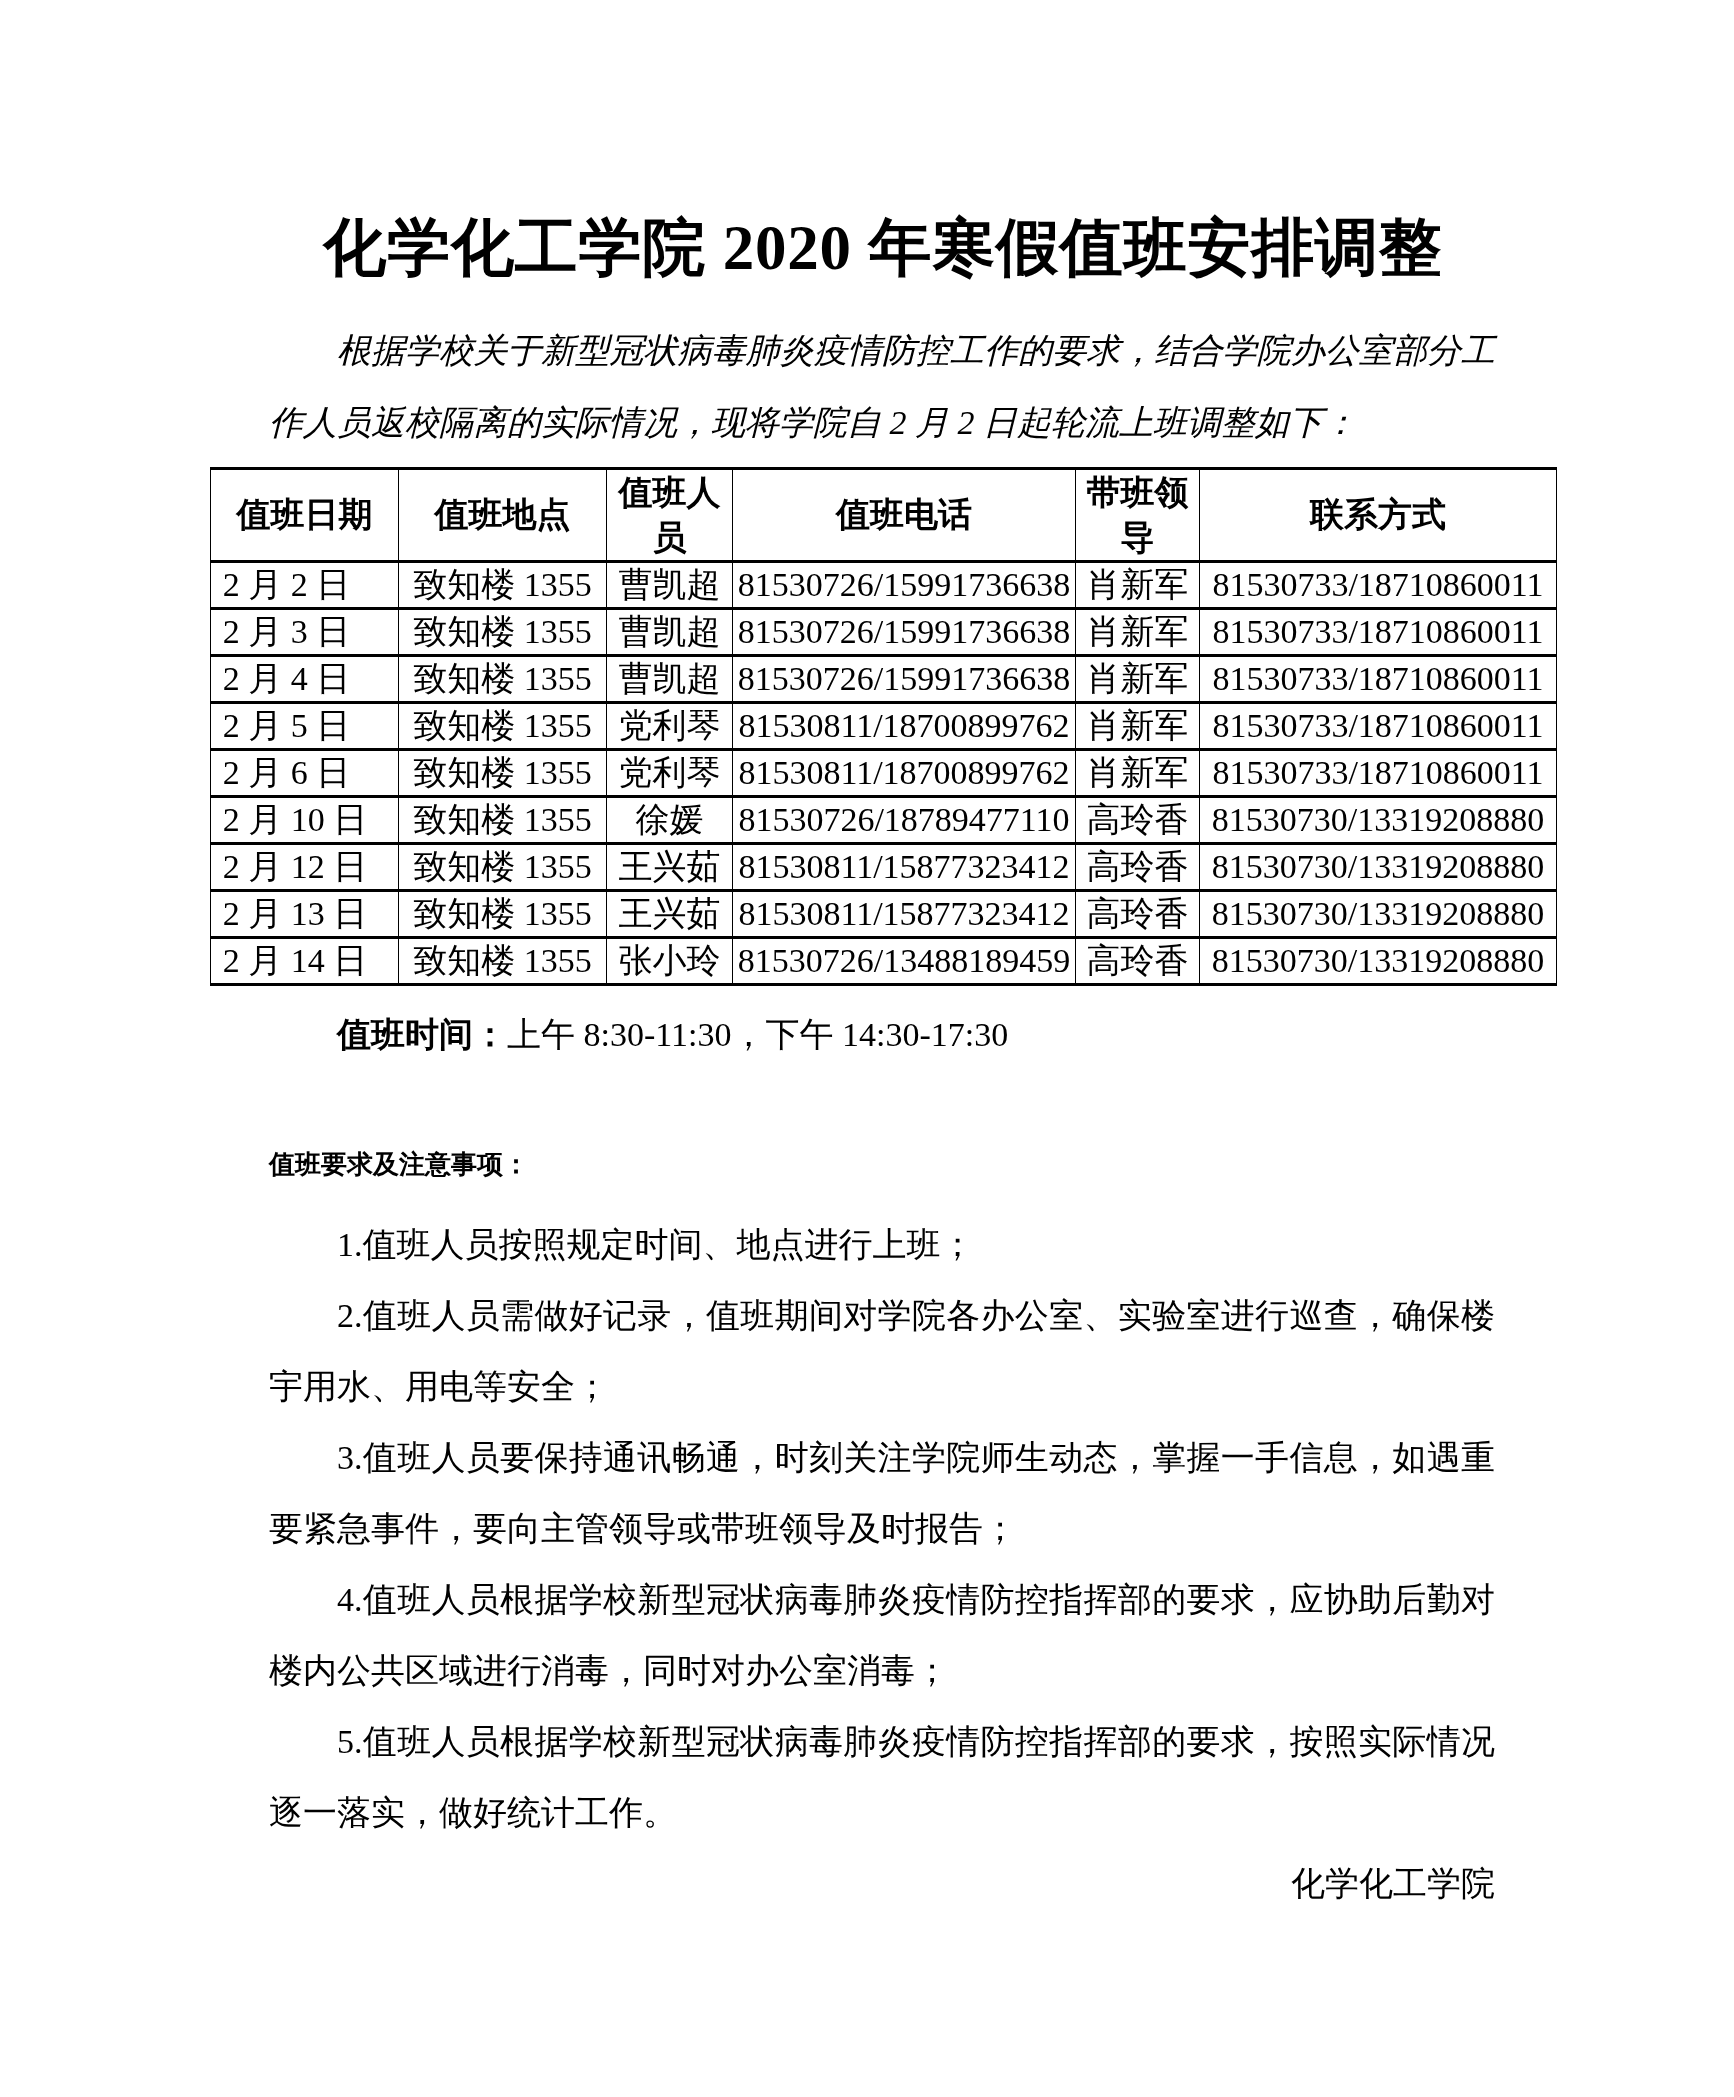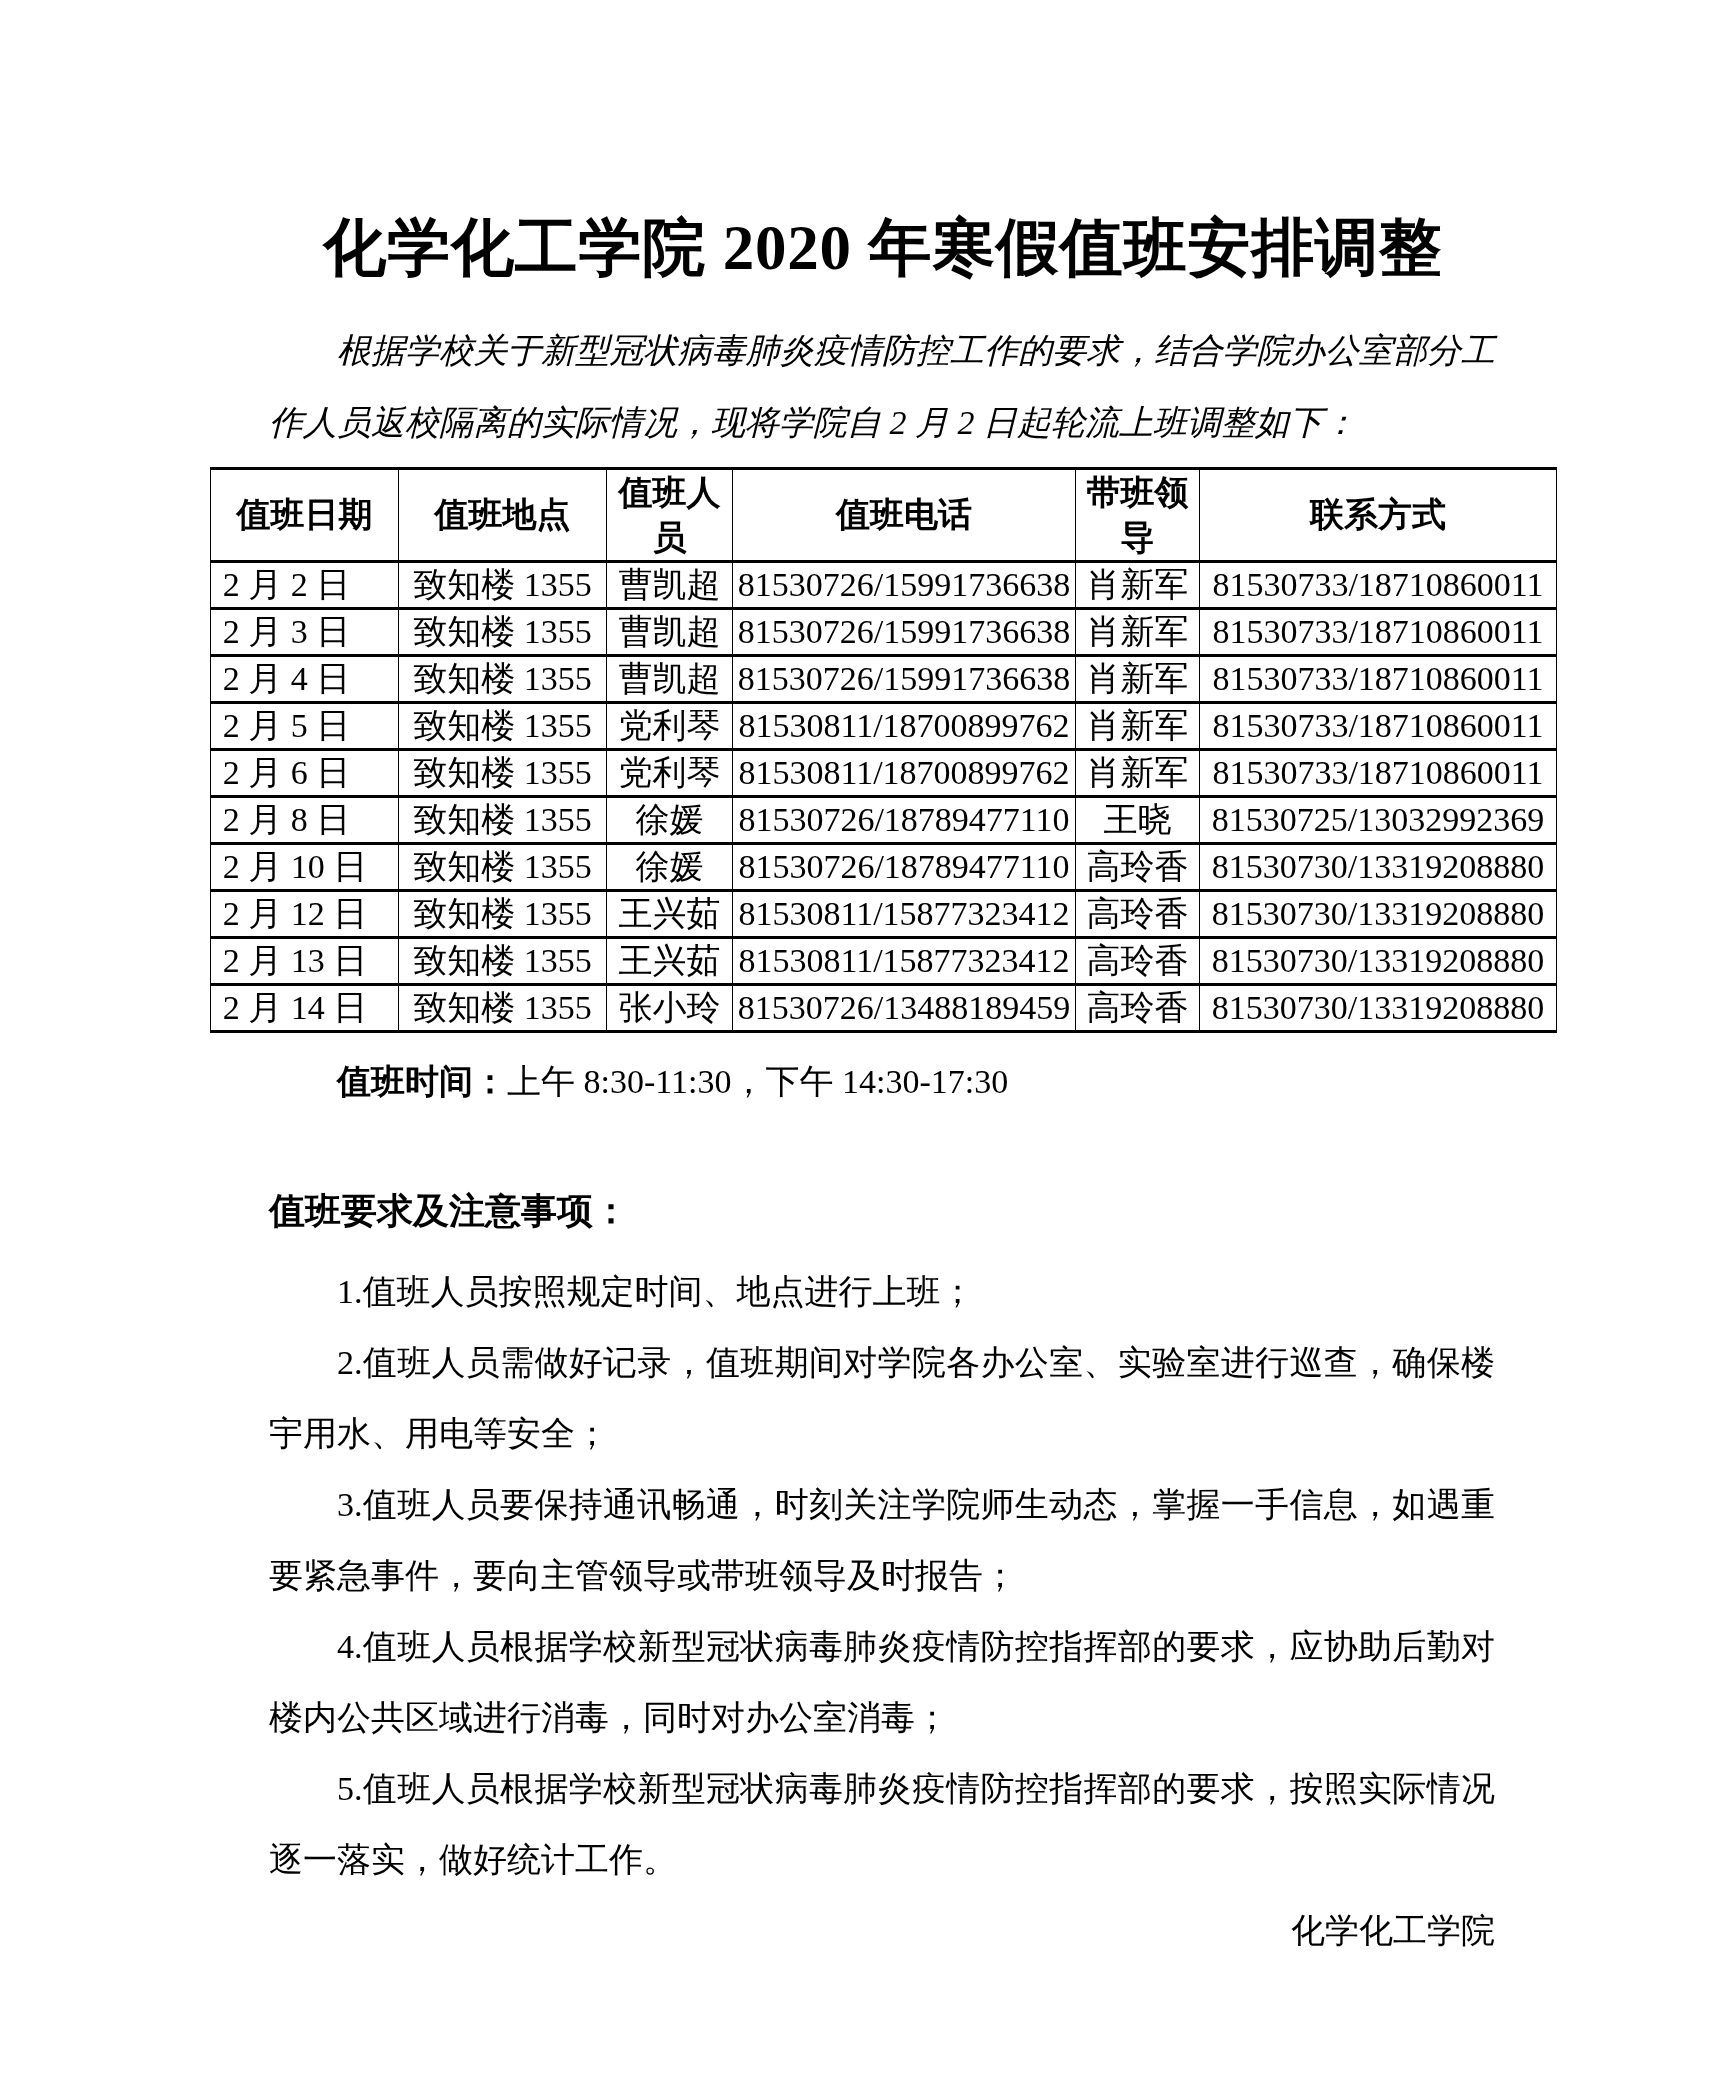--- a/index.html
+++ b/index.html
@@ -72,21 +72,21 @@
     padding-left: 11.7px;
   }
   .duty-time {
     margin-top: 13px;
   }
   .duty-time .bold-label {
     font-weight: 700;
   }
   .notes-heading {
     margin: 60px 61px 0 59px;
-    font-size: 36px;
+    font-size: 26px;
     font-weight: 700;
     line-height: 67px;
     text-align: left;
     text-indent: 0;
   }
   .notes {
     margin-top: 11px;
   }
   .notes .note-item {
     margin: 0 61px 0 59px;
@@ -164,28 +164,20 @@
         </tr>
         <tr>
           <td class="col0">2 月 6 日</td>
           <td class="col1">致知楼 1355</td>
           <td class="col2">党利琴</td>
           <td class="col3">81530811/18700899762</td>
           <td class="col4">肖新军</td>
           <td class="col5">81530733/18710860011</td>
         </tr>
         <tr>
-          <td class="col0">2 月 8 日</td>
-          <td class="col1">致知楼 1355</td>
-          <td class="col2">徐媛</td>
-          <td class="col3">81530726/18789477110</td>
-          <td class="col4">王晓</td>
-          <td class="col5">81530725/13032992369</td>
-        </tr>
-        <tr>
           <td class="col0">2 月 10 日</td>
           <td class="col1">致知楼 1355</td>
           <td class="col2">徐媛</td>
           <td class="col3">81530726/18789477110</td>
           <td class="col4">高玲香</td>
           <td class="col5">81530730/13319208880</td>
         </tr>
         <tr>
           <td class="col0">2 月 12 日</td>
           <td class="col1">致知楼 1355</td>

